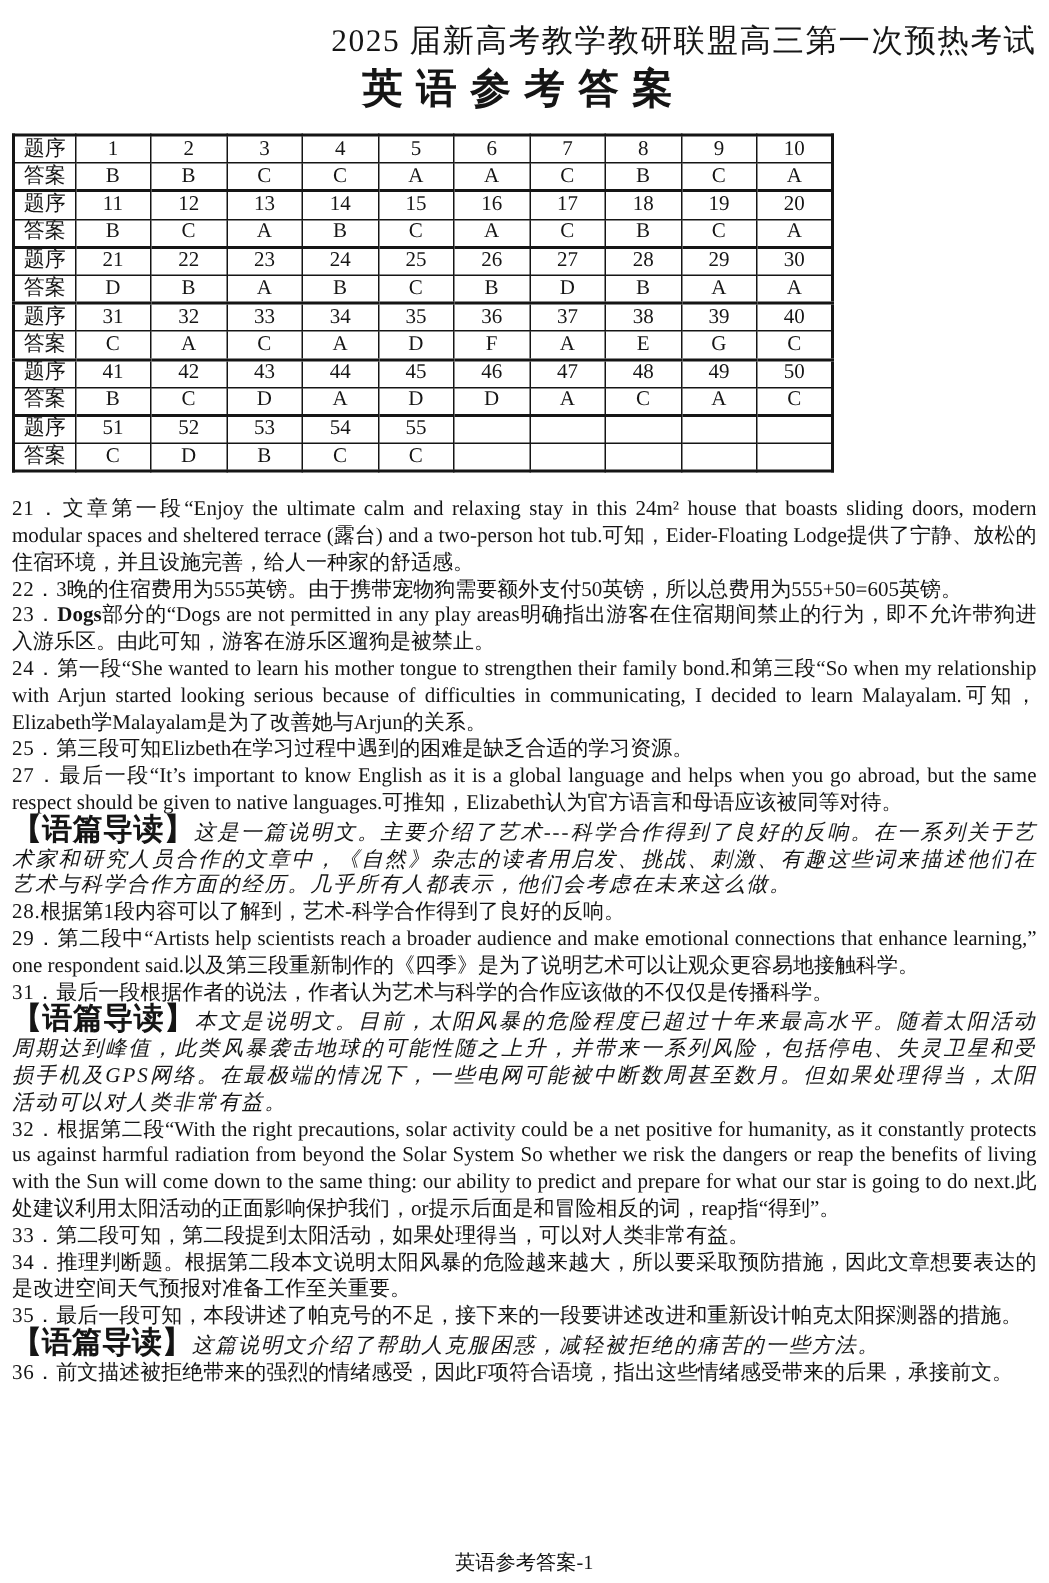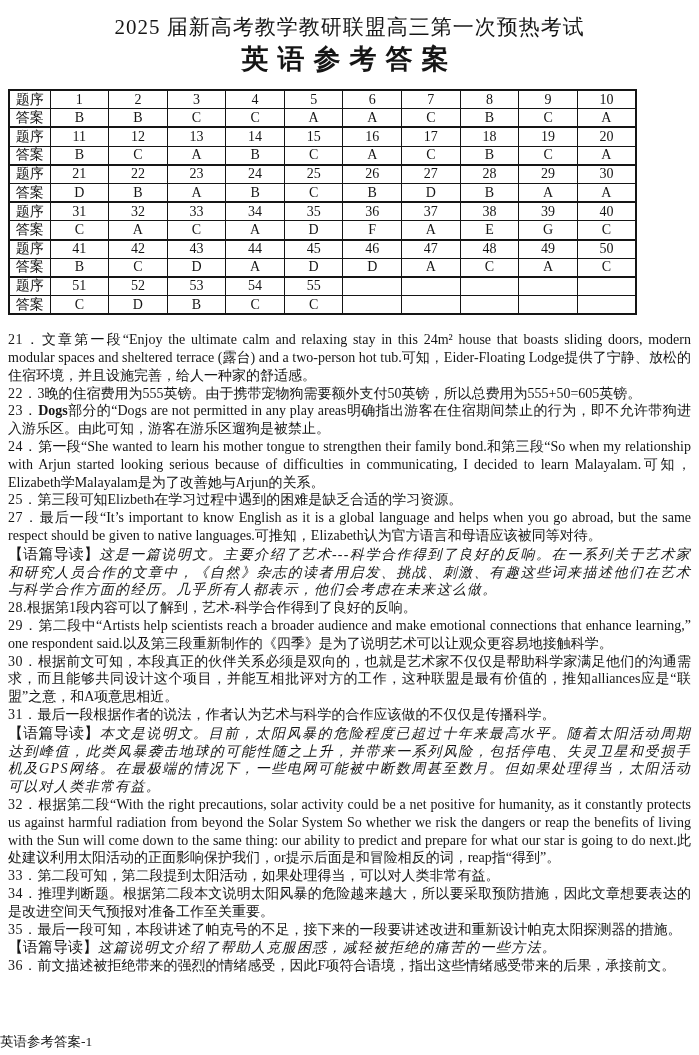--- a/index.html
+++ b/index.html
@@ -5,57 +5,57 @@
   html,body{margin:0;padding:0;}
   body{
     width:699px;height:1055px;background:#ffffff;overflow:hidden;
     font-family:"Liberation Serif","DejaVu Serif",serif;
     color:#151515;
     -webkit-font-smoothing:antialiased;
   }
   .page{position:relative;width:699px;height:1055px;background:#ffffff;}
   .inner{padding:0 8px;}
   .exam-title{
-    margin-top:13px;text-align:center;
+    margin-top:13px;text-align:right;
     font-size:21px;line-height:28px;font-weight:500;letter-spacing:1px;
   }
   .subject-title{
     text-align:center;
     font-family:"Liberation Sans","DejaVu Sans",sans-serif;
     font-size:27px;line-height:36px;font-weight:bold;letter-spacing:9px;
   }
   table.answers{
     margin-top:12px;border-collapse:collapse;table-layout:fixed;
-    width:629px;border:2px solid #151515;
+    width:548px;border:2px solid #151515;
   }
   table.answers td{
     border:1px solid #151515;height:17.2px;padding:0;
     text-align:center;vertical-align:middle;
     font-size:14px;line-height:16px;
   }
   table.answers tr.q-row td{border-top-width:2px;}
   table.answers tr.q-row:first-child td{border-top-width:1px;}
   col.lblcol{width:41px;}
   .content{margin-top:16px;}
   .content p{
     margin:0;padding:0;text-align:justify;
     font-size:14px;line-height:17.8px;
   }
   .num{letter-spacing:0.5px;}
   b.term{font-weight:bold;}
   .guide-label{
     font-family:"Liberation Sans","DejaVu Sans",sans-serif;
-    font-weight:normal;font-size:15px;
+    font-weight:bold;font-size:20px;
   }
   .guide-text{
     font-style:italic;letter-spacing:1.3px;
   }
   .page-footer{
     position:absolute;left:0;right:0;top:1020px;
-    font-size:13.5px;
+    text-align:center;font-size:13.5px;
   }
 </style>
 </head>
 <body>
 
 <div class="page">
   <div class="inner">
     <div class="exam-title">2025 届新高考教学教研联盟高三第一次预热考试</div>
     <div class="subject-title">英语参考答案</div>
 
@@ -236,21 +236,20 @@
     <div class="content" id="content">
         <p class="item"><span class="num">21．</span>文章第一段“Enjoy the ultimate calm and relaxing stay in this 24m² house that boasts sliding doors, modern modular spaces and sheltered terrace (露台) and a two-person hot tub.可知，Eider-Floating Lodge提供了宁静、放松的住宿环境，并且设施完善，给人一种家的舒适感。</p>
         <p class="item"><span class="num">22．</span>3晚的住宿费用为555英镑。由于携带宠物狗需要额外支付50英镑，所以总费用为555+50=605英镑。</p>
         <p class="item"><span class="num">23．</span><b class="term">Dogs</b>部分的“Dogs are not permitted in any play areas明确指出游客在住宿期间禁止的行为，即不允许带狗进入游乐区。由此可知，游客在游乐区遛狗是被禁止。</p>
         <p class="item"><span class="num">24．</span>第一段“She wanted to learn his mother tongue to strengthen their family bond.和第三段“So when my relationship with Arjun started looking serious because of difficulties in communicating, I decided to learn Malayalam.可知，Elizabeth学Malayalam是为了改善她与Arjun的关系。</p>
         <p class="item"><span class="num">25．</span>第三段可知Elizbeth在学习过程中遇到的困难是缺乏合适的学习资源。</p>
         <p class="item"><span class="num">27．</span>最后一段“It’s important to know English as it is a global language and helps when you go abroad, but the same respect should be given to native languages.可推知，Elizabeth认为官方语言和母语应该被同等对待。</p>
         <p class="guide"><span class="guide-label">【语篇导读】</span><span class="guide-text">这是一篇说明文。主要介绍了艺术---科学合作得到了良好的反响。在一系列关于艺术家和研究人员合作的文章中，《自然》杂志的读者用启发、挑战、刺激、有趣这些词来描述他们在艺术与科学合作方面的经历。几乎所有人都表示，他们会考虑在未来这么做。</span></p>
         <p class="item"><span class="num">28.</span>根据第1段内容可以了解到，艺术-科学合作得到了良好的反响。</p>
         <p class="item"><span class="num">29．</span>第二段中“Artists help scientists reach a broader audience and make emotional connections that enhance learning,” one respondent said.以及第三段重新制作的《四季》是为了说明艺术可以让观众更容易地接触科学。</p>
-        <p class="item"><span class="num">30．</span>根据前文可知，本段真正的伙伴关系必须是双向的，也就是艺术家不仅仅是帮助科学家满足他们的沟通需求，而且能够共同设计这个项目，并能互相批评对方的工作，这种联盟是最有价值的，推知alliances应是“联盟”之意，和A项意思相近。</p>
         <p class="item"><span class="num">31．</span>最后一段根据作者的说法，作者认为艺术与科学的合作应该做的不仅仅是传播科学。</p>
         <p class="guide"><span class="guide-label">【语篇导读】</span><span class="guide-text">本文是说明文。目前，太阳风暴的危险程度已超过十年来最高水平。随着太阳活动周期达到峰值，此类风暴袭击地球的可能性随之上升，并带来一系列风险，包括停电、失灵卫星和受损手机及GPS网络。在最极端的情况下，一些电网可能被中断数周甚至数月。但如果处理得当，太阳活动可以对人类非常有益。</span></p>
         <p class="item"><span class="num">32．</span>根据第二段“With the right precautions, solar activity could be a net positive for humanity, as it constantly protects us against harmful radiation from beyond the Solar System So whether we risk the dangers or reap the benefits of living with the Sun will come down to the same thing: our ability to predict and prepare for what our star is going to do next.此处建议利用太阳活动的正面影响保护我们，or提示后面是和冒险相反的词，reap指“得到”。</p>
         <p class="item"><span class="num">33．</span>第二段可知，第二段提到太阳活动，如果处理得当，可以对人类非常有益。</p>
         <p class="item"><span class="num">34．</span>推理判断题。根据第二段本文说明太阳风暴的危险越来越大，所以要采取预防措施，因此文章想要表达的是改进空间天气预报对准备工作至关重要。</p>
         <p class="item"><span class="num">35．</span>最后一段可知，本段讲述了帕克号的不足，接下来的一段要讲述改进和重新设计帕克太阳探测器的措施。</p>
         <p class="guide"><span class="guide-label">【语篇导读】</span><span class="guide-text">这篇说明文介绍了帮助人克服困惑，减轻被拒绝的痛苦的一些方法。</span></p>
         <p class="item"><span class="num">36．</span>前文描述被拒绝带来的强烈的情绪感受，因此F项符合语境，指出这些情绪感受带来的后果，承接前文。</p>
       </div>
   </div>

